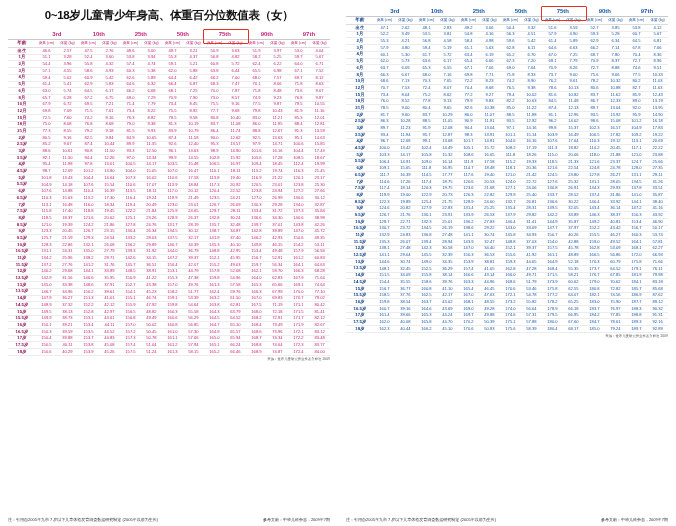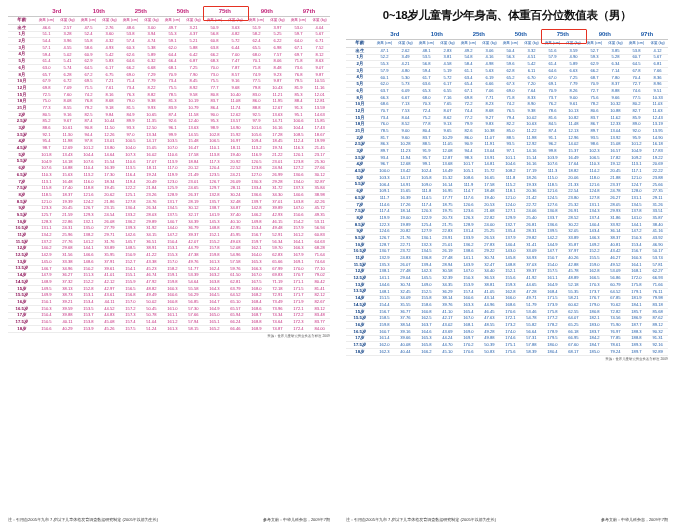--- a/index.html
+++ b/index.html
@@ -57,20 +57,21 @@
     font-size:3.4px;color:#555;text-align:right;padding-top:1px;
   }
   .wrap{position:relative;}
 </style>
 </head>
 <body>
 
 <div class="page">
 
   <div class="panel girl">
+    <div class="panel-title">0~18岁儿童青少年身高、体重百分位数值表（女）</div>
     <div class="wrap">
       <table class="tbl">
         <colgroup>
           <col style="width:8.6%">
           <col style="width:6.6%">
             <col style="width:6.4%">
           <col style="width:6.6%">
             <col style="width:6.4%">
           <col style="width:6.6%">
             <col style="width:6.4%">
@@ -901,21 +902,20 @@
     </div>
     <div class="tbl-note">来源：世界儿童研究所生长发育标准 2009</div>
     <div class="footer">
       <div class="src">注：引用自2005年九市 7 岁以下儿童体格发育调查数据研究制定
 (2005年以前为生长)</div>
       <div class="ref">参考文献：中华儿科杂志，2009年7期</div>
     </div>
   </div>
 
   <div class="panel boy">
-    <div class="panel-title">0~18岁儿童青少年身高、体重百分位数值表（男）</div>
     <div class="wrap">
       <table class="tbl">
         <colgroup>
           <col style="width:8.6%">
           <col style="width:6.6%">
             <col style="width:6.4%">
           <col style="width:6.6%">
             <col style="width:6.4%">
           <col style="width:6.6%">
             <col style="width:6.4%">

